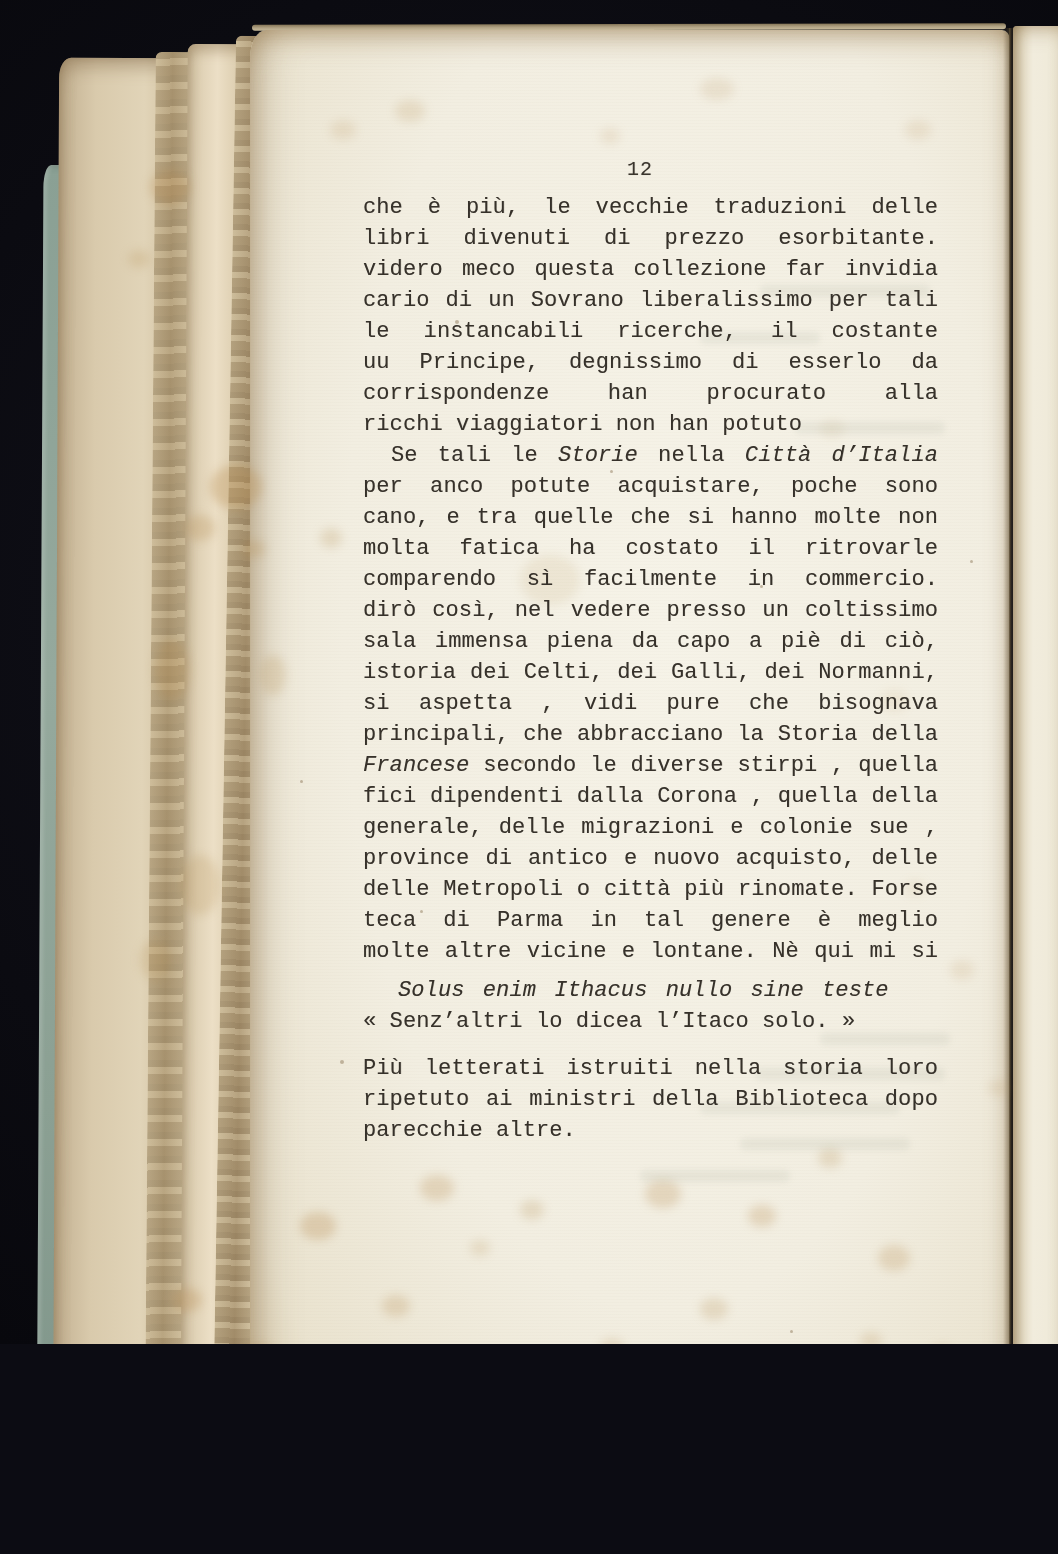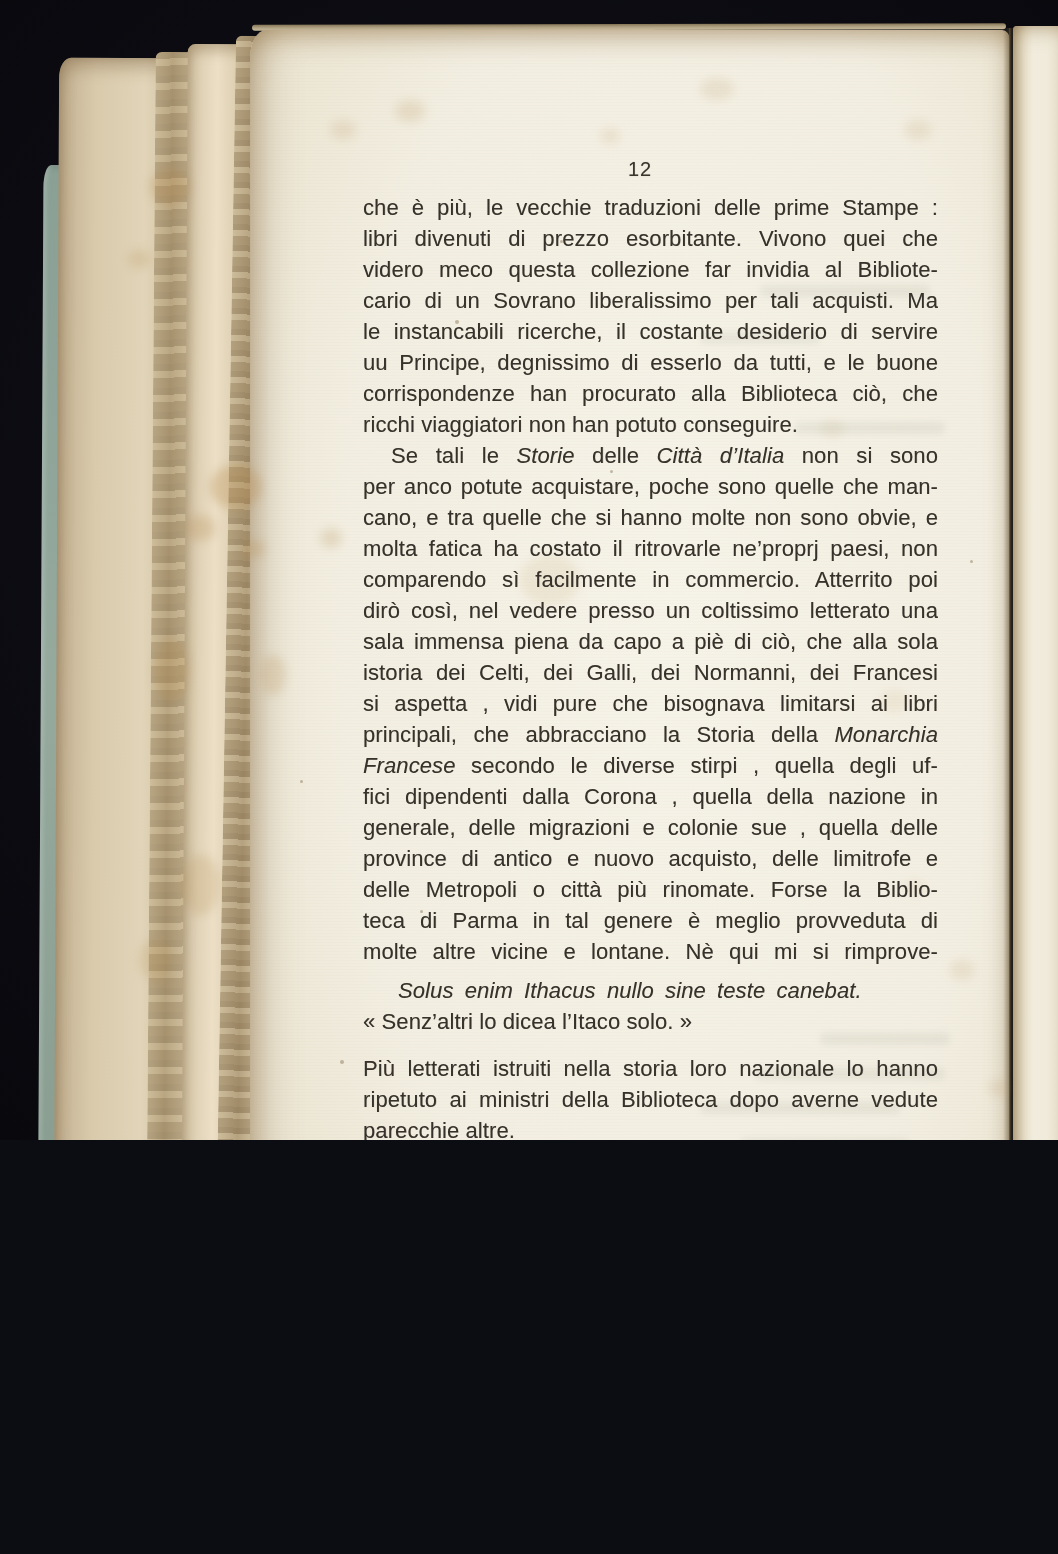--- a/index.html
+++ b/index.html
@@ -1,20 +1,20 @@
 <!DOCTYPE html>
 <html lang="it"><head>
 <meta charset="utf-8">
 <title>Scanned book page</title>
 <style>
   html,body{margin:0;padding:0;background:#0c0c13;}
   .stage{
-    position:relative;width:1058px;height:1140px;overflow:hidden;
+    position:relative;width:1058px;height:1344px;overflow:hidden;
     background:radial-gradient(circle at 50% 45%, #13131d 0%, #0b0b11 70%, #08080d 100%);
-    font-family:Liberation Sans, sans-serif;
+    font-family:Liberation Mono, monospace;
   }
   
   .cover-edge{
     position:absolute;left:40px;top:165px;width:66px;height:1345px;
     background:linear-gradient(180deg,#8aa094 0%,#95a99d 38%,#8ba093 70%,#7e9489 100%);
     border-radius:8px 0 14px 20px / 22px 0 22px 34px;
     box-shadow:inset -7px 0 9px rgba(0,0,0,.28), inset 3px 0 4px rgba(255,255,255,.18);
     transform:rotate(.3deg);
   }
   .edge-strip-a{
@@ -201,21 +201,21 @@
         <div class="line"><span>che è più, le vecchie traduzioni delle prime Stampe :</span></div>
         <div class="line"><span>libri divenuti di prezzo esorbitante. Vivono quei che</span></div>
         <div class="line"><span>videro meco questa collezione far invidia al Bibliote-</span></div>
         <div class="line"><span>cario di un Sovrano liberalissimo per tali acquisti. Ma</span></div>
         <div class="line"><span>le instancabili ricerche, il costante desiderio di servire</span></div>
         <div class="line"><span>uu Principe, degnissimo di esserlo da tutti, e le buone</span></div>
         <div class="line"><span>corrispondenze han procurato alla Biblioteca ciò, che</span></div>
         <div class="line noj"><span>ricchi viaggiatori non han potuto conseguire.</span></div>
       </div>
       <div class="para body indent">
-        <div class="line"><span>Se tali le </span><span class="it">Storie</span><span> delle </span><span class="it">Città d’Italia</span><span> non si sono</span></div>
+        <div class="line"><span>Se tali le </span><span class="it">Storie</span><span> nella </span><span class="it">Città d’Italia</span><span> non si sono</span></div>
         <div class="line"><span>per anco potute acquistare, poche sono quelle che man-</span></div>
         <div class="line"><span>cano, e tra quelle che si hanno molte non sono obvie, e</span></div>
         <div class="line"><span>molta fatica ha costato il ritrovarle ne’proprj paesi, non</span></div>
         <div class="line"><span>comparendo sì facilmente in commercio. Atterrito poi</span></div>
         <div class="line"><span>dirò così, nel vedere presso un coltissimo letterato una</span></div>
         <div class="line"><span>sala immensa piena da capo a piè di ciò, che alla sola</span></div>
         <div class="line"><span>istoria dei Celti, dei Galli, dei Normanni, dei Francesi</span></div>
         <div class="line"><span>si aspetta , vidi pure che bisognava limitarsi ai libri</span></div>
         <div class="line"><span>principali, che abbracciano la Storia della </span><span class="it">Monarchia</span></div>
         <div class="line"><span class="it">Francese</span><span> secondo le diverse stirpi , quella degli uf-</span></div>

